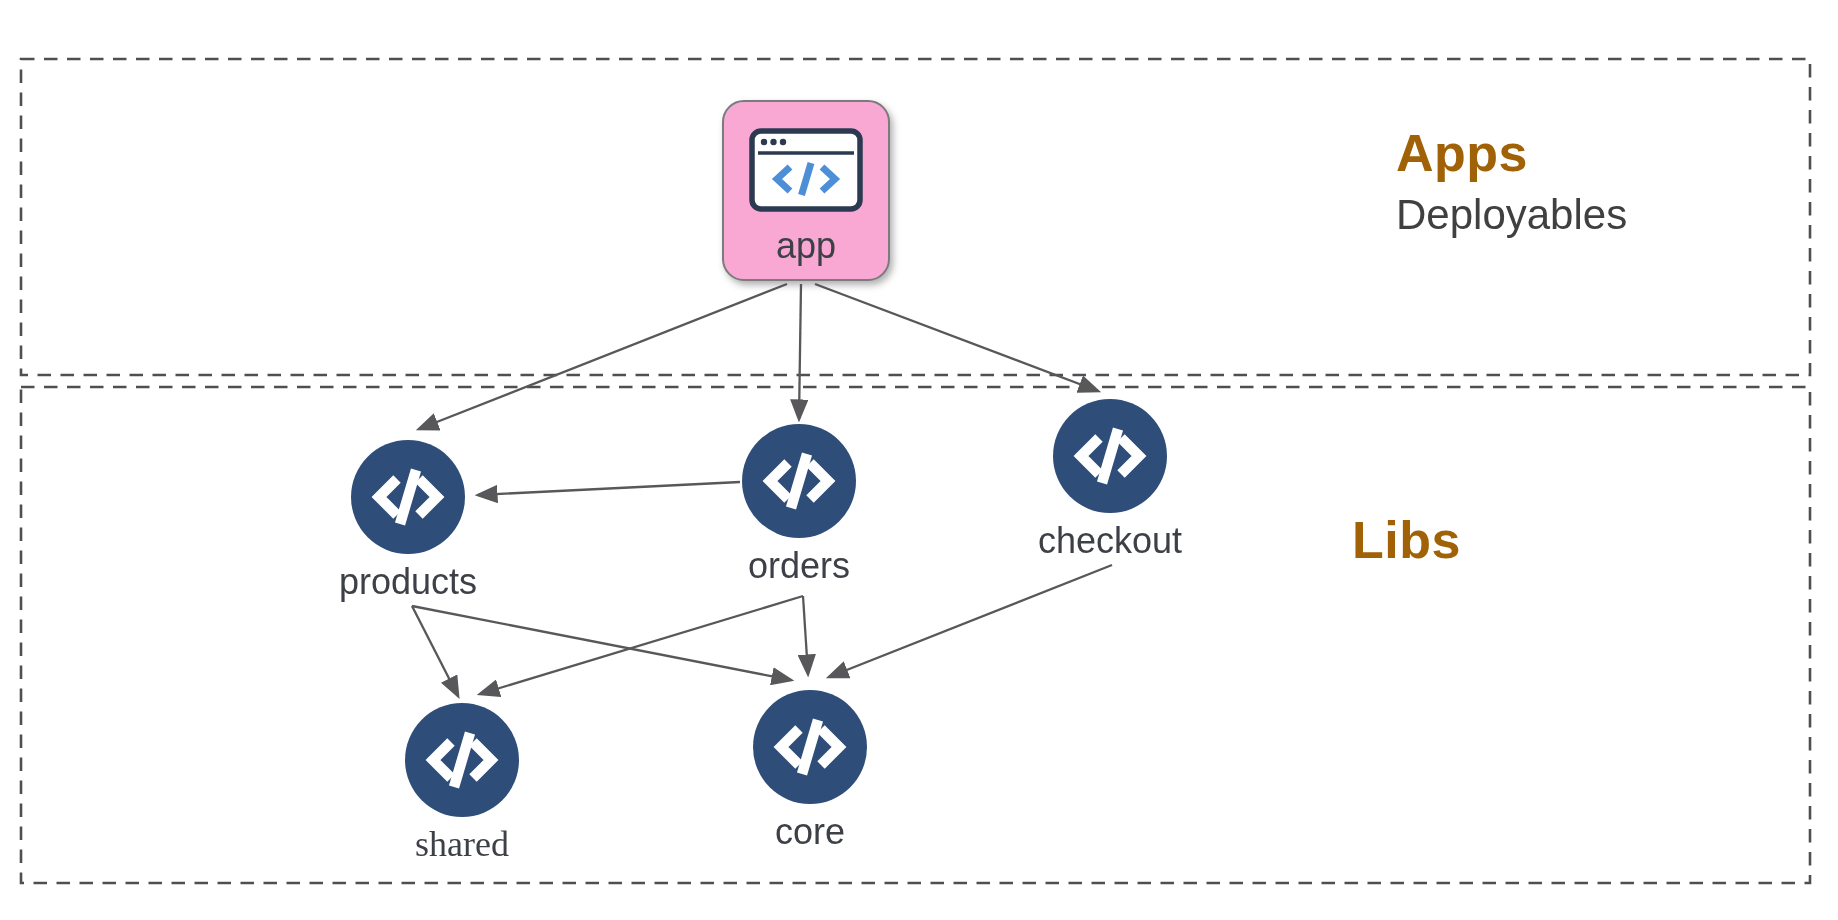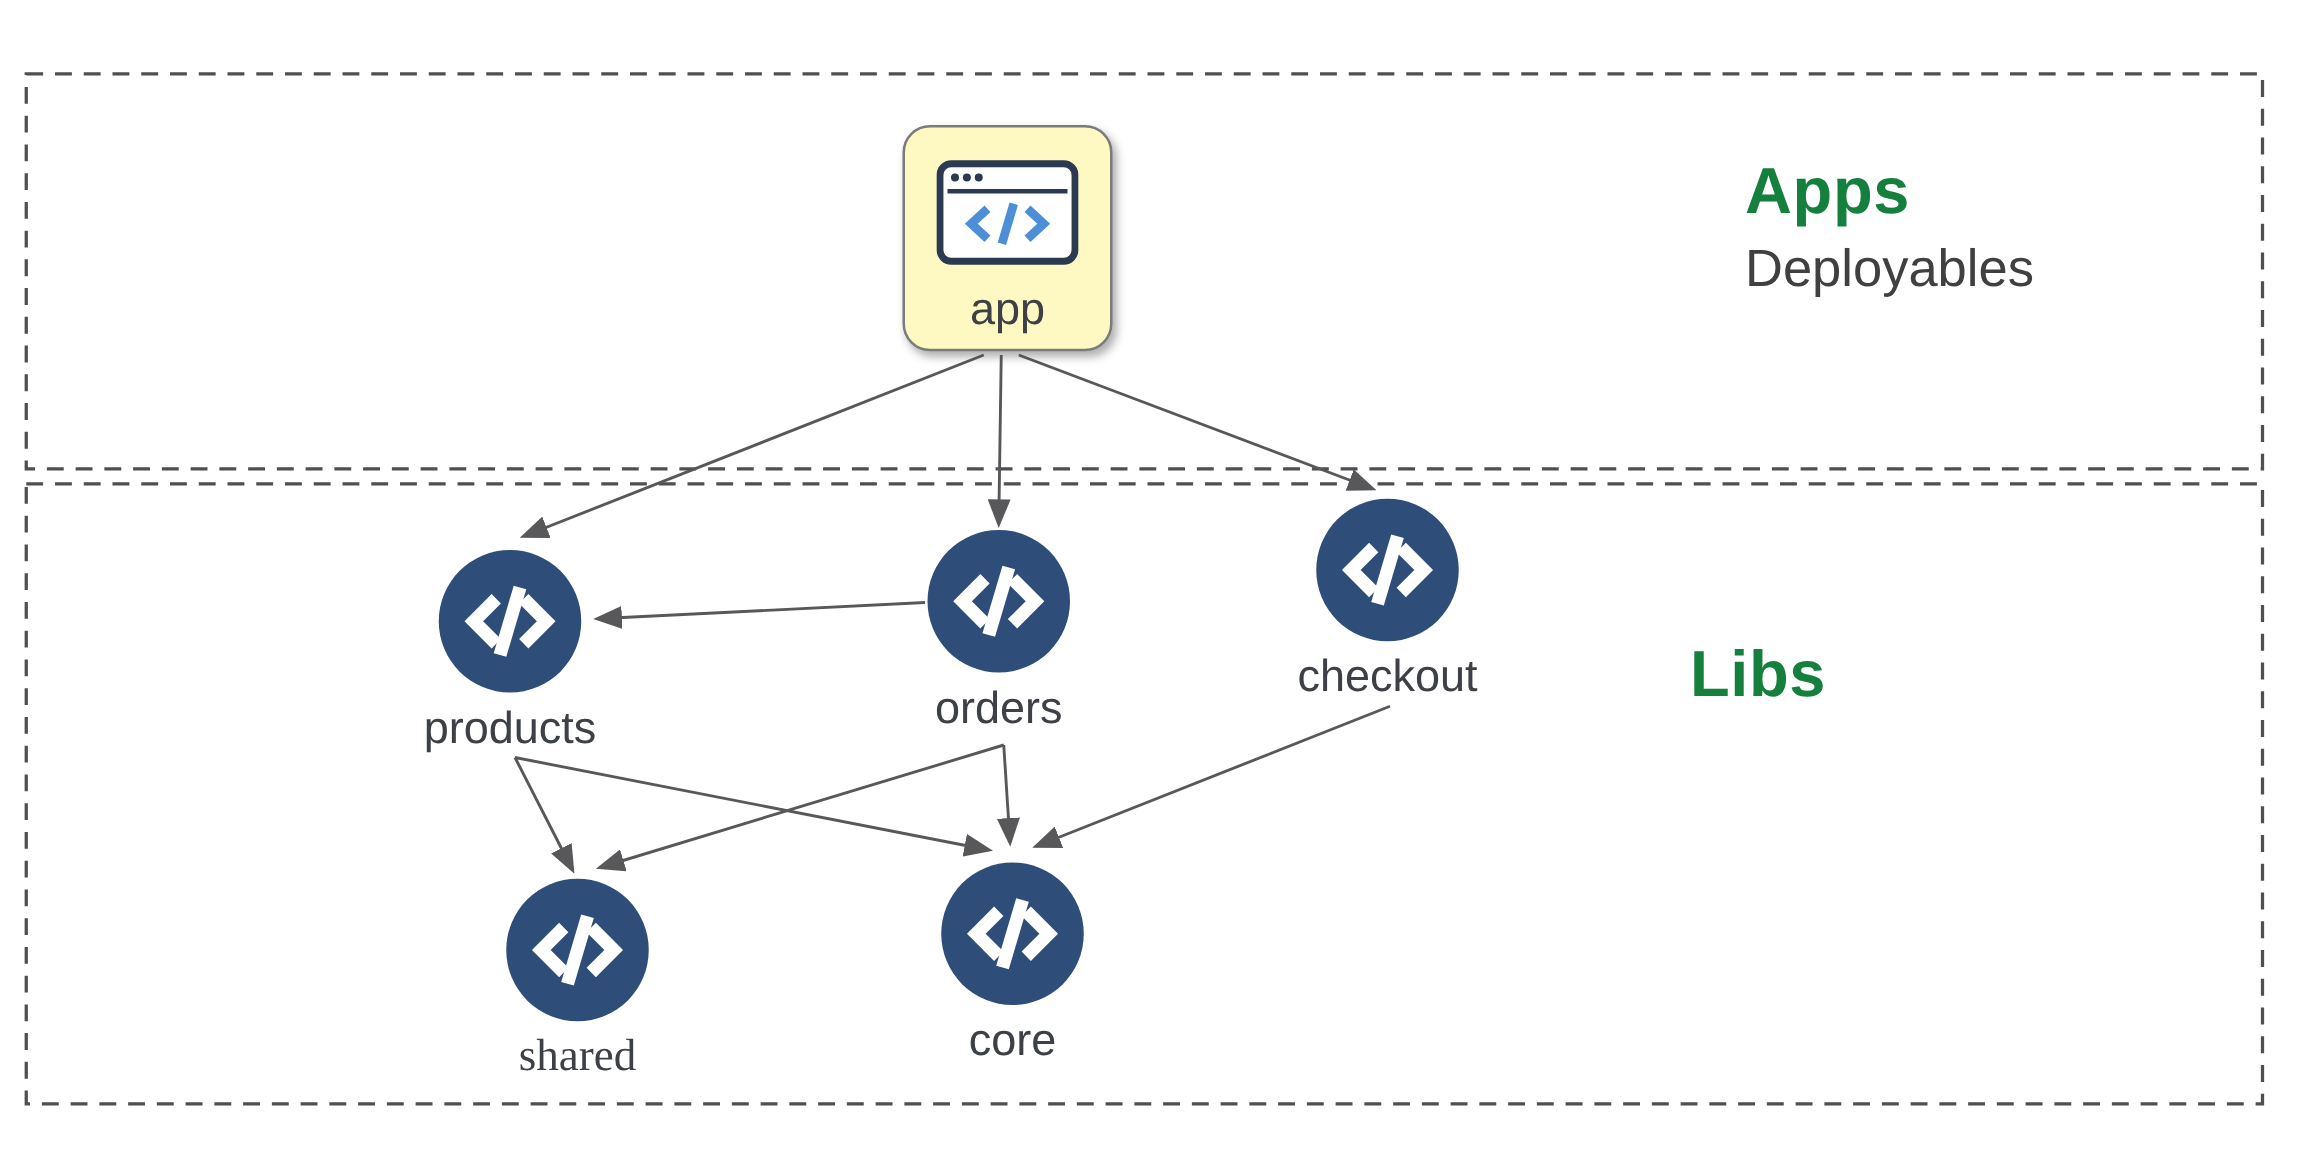--- a/index.html
+++ b/index.html
@@ -21,27 +21,27 @@
     color:var(--text);
     position:relative;
     overflow:hidden;
   }
   .stage{position:absolute;inset:0;}
   svg.layer{position:absolute;left:0;top:0;width:1838px;height:920px;display:block;}
   .region-rect{fill:none;stroke:var(--region-border);stroke-width:2.6;stroke-dasharray:13.5 9.5;}
   .edge{stroke:var(--edge-stroke);stroke-width:2.3;fill:none;}
 
   .region-label{position:absolute;}
-  .region-title{font-size:52px;font-weight:700;line-height:1.12;letter-spacing:.5px;color:#15803d;}
+  .region-title{font-size:52px;font-weight:700;line-height:1.12;letter-spacing:.5px;color:#a16207;}
   .region-subtitle{font-size:42px;line-height:1.2;margin-top:8px;color:#404040;}
   .region-subtitle.small{font-size:34px;margin-top:12px;}
 
   .app-node{
     position:absolute;left:722px;top:100px;width:168px;height:181px;
-    background:#fef9c3;border:2px solid #7b7b7d;border-radius:22px;
+    background:#f9a8d4;border:2px solid #7b7b7d;border-radius:22px;
     box-shadow:3px 4px 7px rgba(80,80,80,.45);
     display:flex;flex-direction:column;align-items:center;
     padding-top:26px;
   }
   .app-node .app-label{font-size:36px;margin-top:12px;line-height:1;}
 
   .lib-node{position:absolute;width:114px;height:150px;}
   .lib-circle{
     width:114px;height:114px;border-radius:50%;
     background:var(--lib-node-fill);

